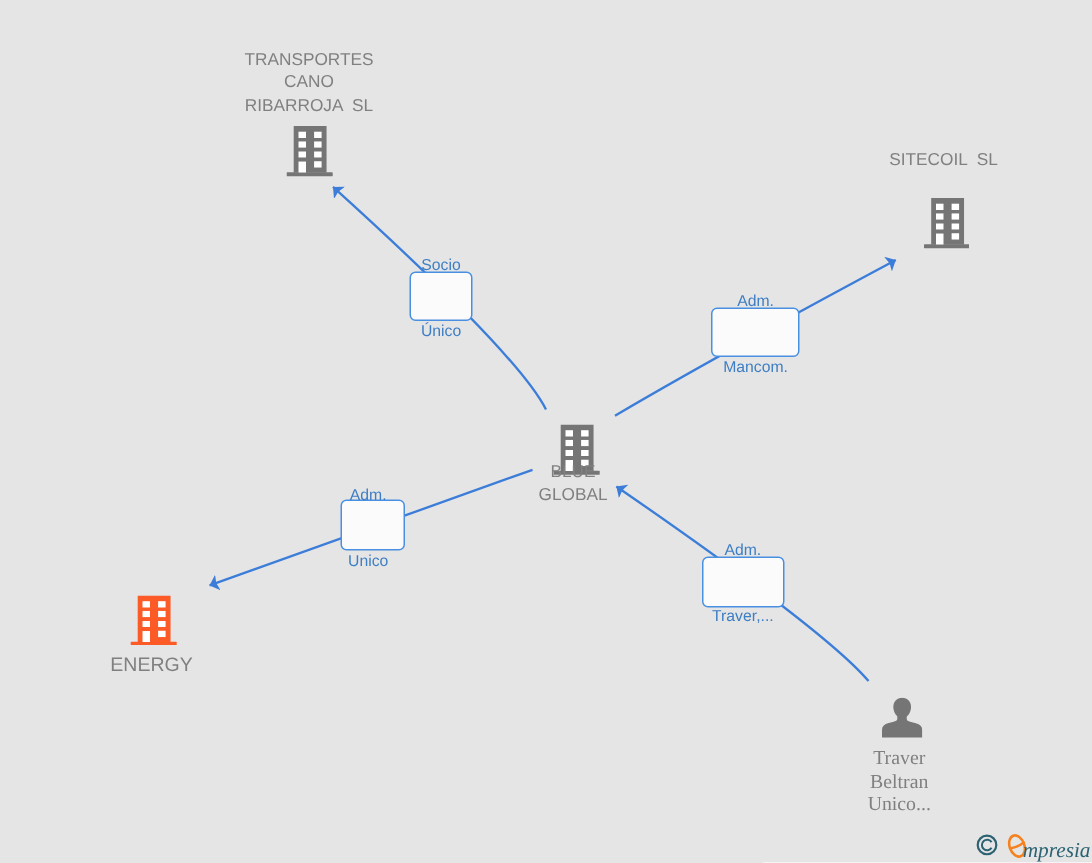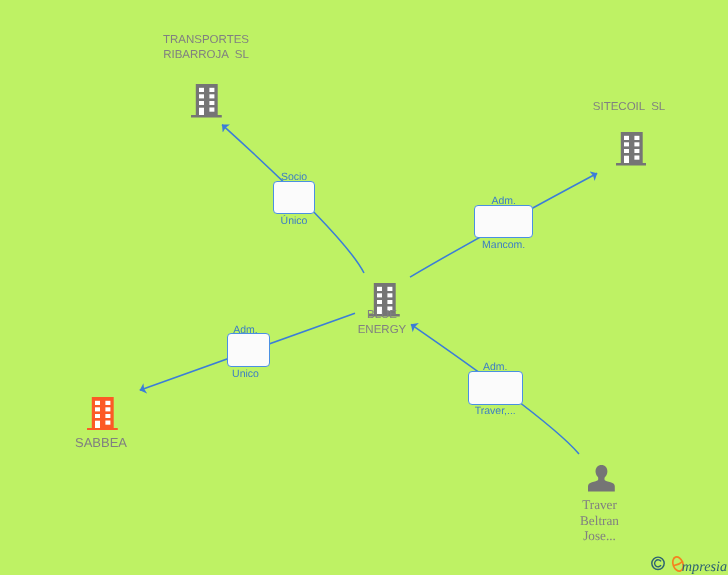--- a/index.html
+++ b/index.html
@@ -1,20 +1,20 @@
 <!DOCTYPE html>
 <html><head>
 <meta charset="utf-8">
 <title>Empresia relationship graph</title>
 <style>
   html,body{margin:0;padding:0;background:#ffffff;}
   body{width:728px;height:575px;overflow:hidden;
        font-family:"Liberation Sans",sans-serif;
        -webkit-font-smoothing:antialiased;text-rendering:geometricPrecision;}
-  #stage{position:relative;width:728px;height:575px;background:#bef264;}
+  #stage{position:relative;width:728px;height:575px;background:#e5e5e5;}
   svg.edges{position:absolute;left:0;top:0;width:728px;height:575px;}
 
   .node{position:absolute;}
   .node-icon{position:absolute;display:block;}
   .node-label{position:absolute;text-align:center;color:#808080;
       font-size:11.5px;line-height:15.3px;white-space:nowrap;}
   .node-label.lg{font-size:13px;line-height:15.5px;}
   .node-label.md{font-size:13.2px;line-height:15.6px;font-family:Liberation Serif, serif;}
 
   .elabel{position:absolute;box-sizing:border-box;
@@ -41,20 +41,21 @@
       <path d="M 364 273 Q 345.1 236 222 124.6" marker-end="url(#ah)"></path>
       <path d="M 410 277.1 Q 479.9 236.0 597.2 173.3" marker-end="url(#ah)"></path>
       <path d="M 355 313.2 Q 248 351.5 139.7 390.3" marker-end="url(#ah)"></path>
       <path d="M 579 454 Q 550.9 420.8 410.9 324.3" marker-end="url(#ah)"></path>
     </g>
   </svg>
 
   <div class="node">
     <div class="node-label" style="left:145px;top:33px;width:122px;">
       <div>TRANSPORTES</div>
+      <div>CANO</div>
       <div>RIBARROJA &nbsp;SL</div>
     </div>
     <svg class="node-icon" style="left:191.2px;top:84.1px;" width="30.8" height="33.6" viewBox="0 0 30.8 33.6">
       <g fill="#757575">
         <rect x="0" y="30.9" width="30.8" height="2.6" rx="0.3"></rect>
         <rect x="4.8" y="0" width="21.9" height="31.1"></rect>
       </g>
       <g fill="#ffffff">
         <rect x="8.0" y="3.8" width="5.0" height="4.2"></rect>
         <rect x="18.4" y="3.8" width="5.0" height="4.2"></rect>
@@ -102,21 +103,21 @@
         <rect x="8.0" y="10.3" width="5.0" height="4.1"></rect>
         <rect x="18.4" y="10.3" width="5.0" height="4.1"></rect>
         <rect x="8.0" y="17.0" width="5.0" height="4.0"></rect>
         <rect x="18.4" y="17.0" width="5.0" height="4.0"></rect>
         <rect x="8.0" y="23.7" width="5.0" height="7.3"></rect>
         <rect x="18.4" y="23.5" width="5.0" height="4.2"></rect>
       </g>
     </svg>
     <div class="node-label" style="left:322px;top:308px;width:120px;">
       <div>BLUE</div>
-      <div>ENERGY</div>
+      <div>GLOBAL</div>
     </div>
   </div>
 
   <div class="node">
     <svg class="node-icon" style="left:87.4px;top:396.5px;" width="30.8" height="33.6" viewBox="0 0 30.8 33.6">
       <g fill="#fc5a26">
         <rect x="0" y="30.9" width="30.8" height="2.6" rx="0.3"></rect>
         <rect x="4.8" y="0" width="21.9" height="31.1"></rect>
       </g>
       <g fill="#ffffff">
@@ -124,39 +125,39 @@
         <rect x="18.4" y="3.8" width="5.0" height="4.2"></rect>
         <rect x="8.0" y="10.3" width="5.0" height="4.1"></rect>
         <rect x="18.4" y="10.3" width="5.0" height="4.1"></rect>
         <rect x="8.0" y="17.0" width="5.0" height="4.0"></rect>
         <rect x="18.4" y="17.0" width="5.0" height="4.0"></rect>
         <rect x="8.0" y="23.7" width="5.0" height="7.3"></rect>
         <rect x="18.4" y="23.5" width="5.0" height="4.2"></rect>
       </g>
     </svg>
     <div class="node-label lg" style="left:41px;top:435px;width:120px;">
-      <div>SABBEA</div>
+      <div>ENERGY</div>
     </div>
   </div>
 
   <div class="node">
     <svg class="node-icon" style="left:588.2px;top:465.1px;" width="26.8" height="26.8" viewBox="0 0 26.8 26.8">
       <path fill="#757575" d="M13.45 0.1 C9.9 0.1 7.55 2.75 7.55 6.3
             C7.55 10.0 10.0 13.7 13.45 13.7 C16.9 13.7 19.35 10.0 19.35 6.3
             C19.35 2.75 17.0 0.1 13.45 0.1 Z"></path>
       <path fill="#757575" d="M10.2 11.9 L16.5 11.9 L16.5 14.3
             C16.5 15.3 17.45 15.75 18.75 16.15 L22.6 17.2
             C25.4 17.95 26.8 19.3 26.8 21.6 L26.8 26.6 L0 26.6 L0 21.6
             C0 19.3 1.4 17.95 3.9 17.2 L7.75 16.15
             C9.05 15.75 10.2 15.3 10.2 14.3 Z"></path>
     </svg>
     <div class="node-label md" style="left:539.5px;top:497.2px;width:120px;">
       <div>Traver</div>
       <div>Beltran</div>
-      <div>Jose...</div>
+      <div>Unico...</div>
     </div>
   </div>
 
   <div class="elabel" style="left:272.6px;top:180.5px;width:42.9px;height:33.9px;">
     <span>Socio</span>
     <span>Único</span>
   </div>
 
   <div class="elabel" style="left:474px;top:205.3px;width:59.4px;height:32.9px;">
     <span>Adm.</span>

